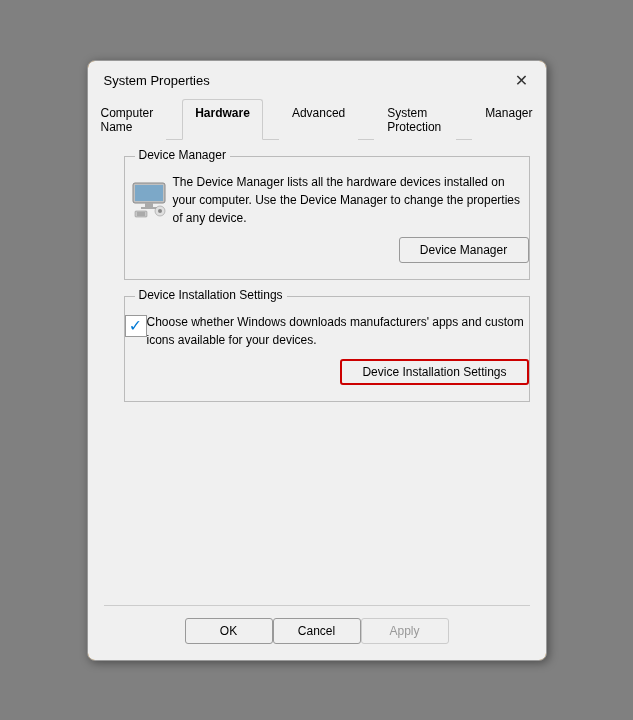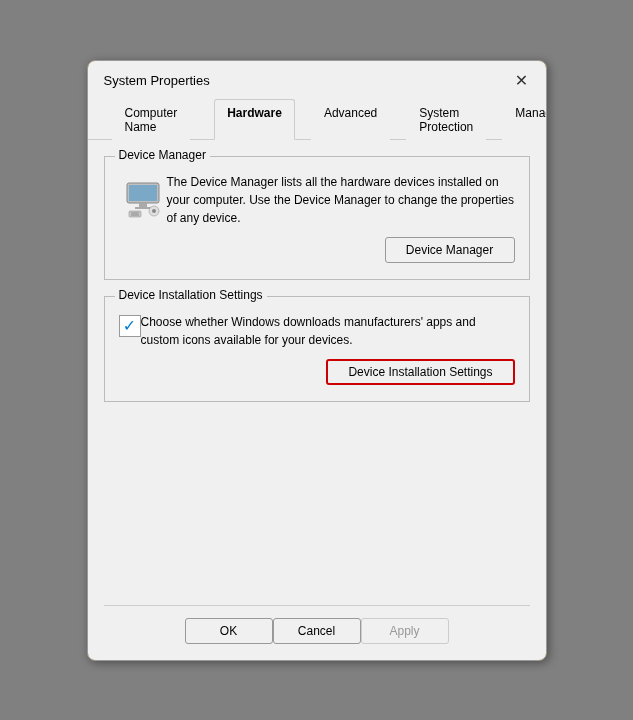--- a/index.html
+++ b/index.html
@@ -42,21 +42,21 @@
       cursor: pointer;
       font-size: 16px;
       color: #333;
       display: flex;
       align-items: center;
       justify-content: center;
       border-radius: 4px;
     }
     .tabs {
       display: flex;
-      padding: 0 24px;
+      padding: 0 0;
       background: #f0f0f0;
       border-bottom: 1px solid #ccc;
       gap: 16px;
     }
     .tab {
       padding: 6px 12px;
       font-size: 12px;
       cursor: pointer;
       border: 1px solid transparent;
       border-bottom: none;
@@ -64,36 +64,36 @@
       background: #f0f0f0;
       color: #000;
       border-radius: 3px 3px 0 0;
     }
     .tab.active {
       background: #f0f0f0;
       border: 1px solid #ccc;
       border-bottom: 1px solid #f0f0f0;
       font-weight: 600;
       z-index: 1;
-      margin-left: 8px;
     }
     .content {
       padding: 16px;
       background: #f0f0f0;
       min-height: 520px;
       display: flex;
       flex-direction: column;
     }
     .section-box {
       border: 1px solid #bbb;
       border-radius: 0;
-      padding: 12px 14px 16px;
+      padding: 12px 0 16px;
       margin-bottom: 16px;
       background: #f0f0f0;
       position: relative;
+      margin-left: 20px;
     }
     .section-label {
       position: absolute;
       top: -9px;
       left: 10px;
       background: #f0f0f0;
       padding: 0 4px;
       font-size: 12px;
       color: #000;
     }

